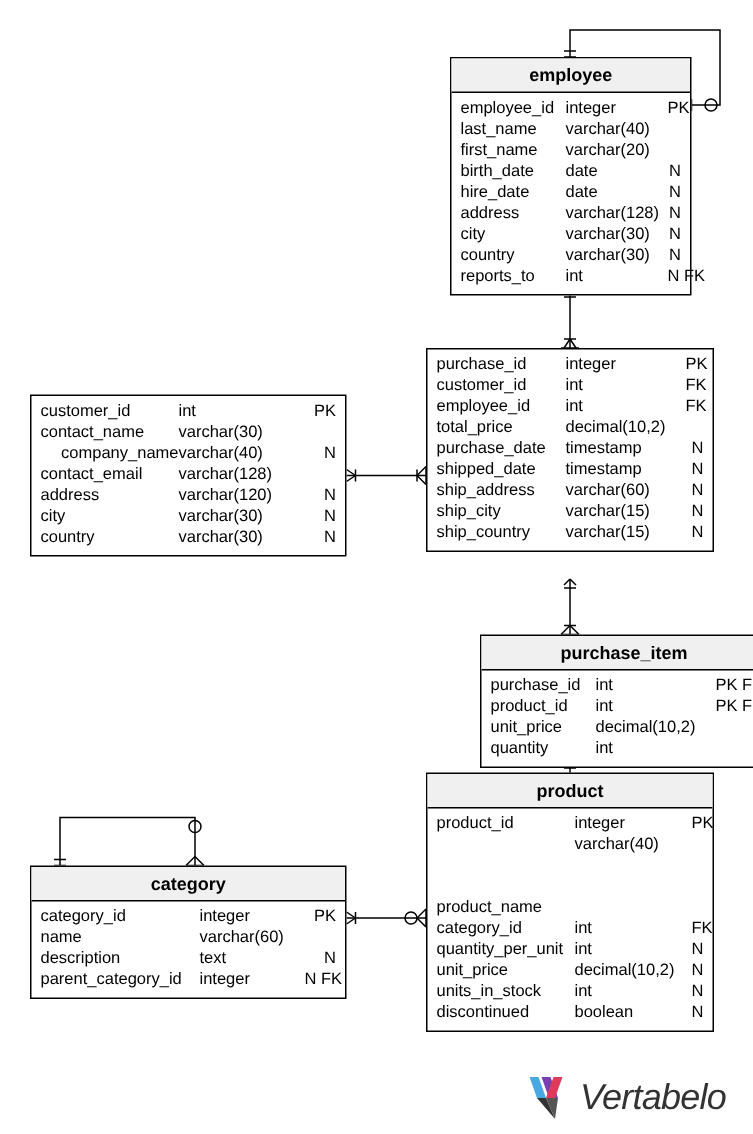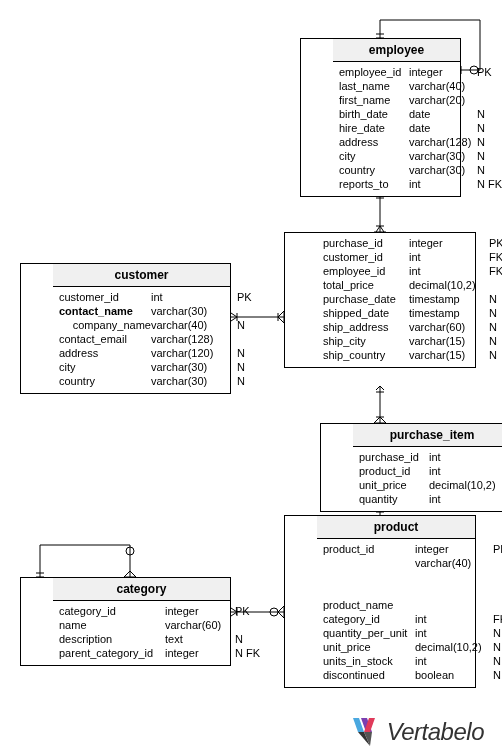--- a/index.html
+++ b/index.html
@@ -12,21 +12,20 @@
     font-size: 11px;
     color: #000;
     position: relative;
     overflow: hidden;
   }
   .entity {
     position: absolute;
     border: 1px solid #000;
     background: #fff;
     box-sizing: border-box;
-    padding-left: 32px;
   }
   .entity-title {
     text-align: center;
     font-weight: bold;
     font-size: 12px;
     padding: 4px 2px;
     border-bottom: 1px solid #000;
     background: #f0f0f0;
   }
   .entity-body {
@@ -188,30 +187,29 @@
       <div class="row">
         <span class="col-name" style="width: 70px;">reports_to</span>
         <span class="col-type" style="width: 62px;">int</span>
         <span class="spacer"></span>
         <span class="col-flags">N FK</span>
       </div>
     </div>
 </div>
 
 <div class="entity" style="left:20px;top:263px;width:211px;">
-  <div class="entity-title">customer</div>
   <div class="entity-body">
       <div class="row">
         <span class="col-name" style="width: 92px;">customer_id</span>
         <span class="col-type" style="width: 80px;">int</span>
         <span class="spacer"></span>
         <span class="col-flags">PK</span>
       </div>
       <div class="row">
-        <span class="col-name" style="width: 92px; font-weight: bold;">contact_name</span>
+        <span class="col-name" style="width: 92px;">contact_name</span>
         <span class="col-type" style="width: 80px;">varchar(30)</span>
         <span class="spacer"></span>
         <span class="col-flags"></span>
       </div>
       <div class="row">
         <span class="col-name" style="width: 92px; text-align: right;">company_name</span>
         <span class="col-type" style="width: 80px;">varchar(40)</span>
         <span class="spacer"></span>
         <span class="col-flags">N</span>
       </div>

